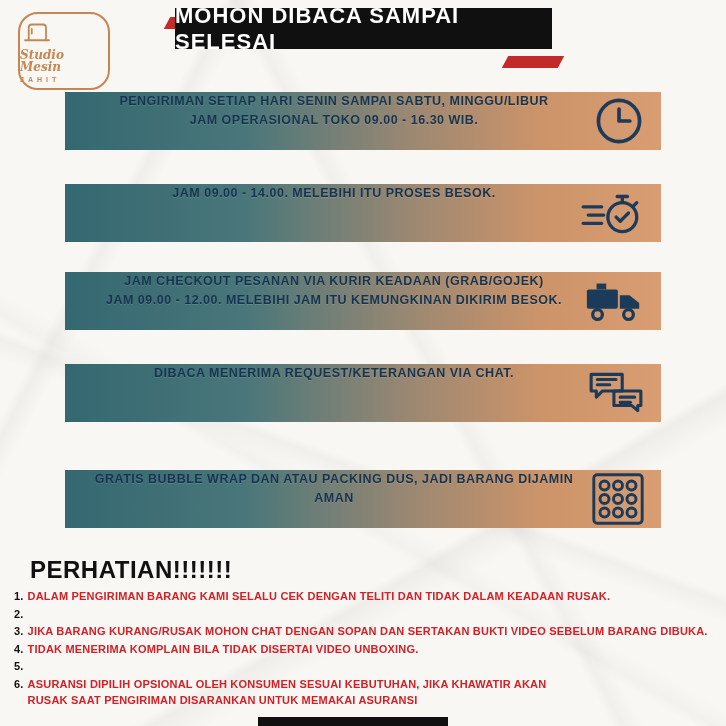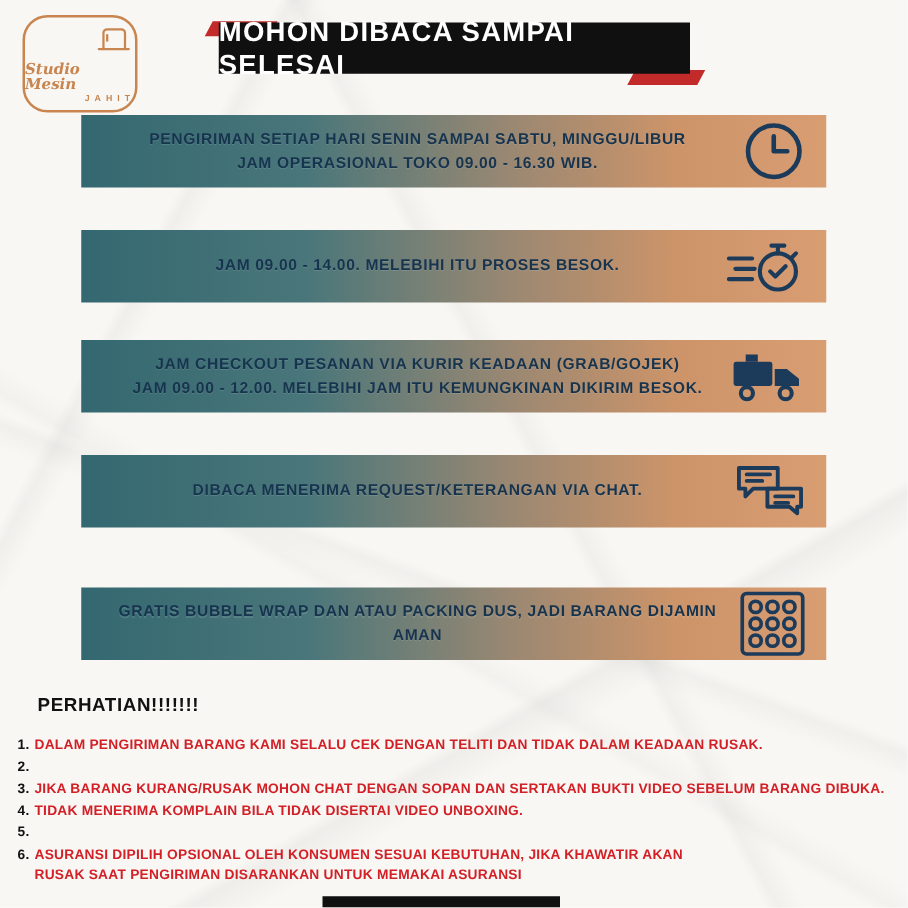--- a/index.html
+++ b/index.html
@@ -15,56 +15,56 @@
       linear-gradient(62deg,  rgba(0,0,0,0) 55%, rgba(0,0,0,0.03) 56%, rgba(0,0,0,0) 58%),
       linear-gradient(150deg, rgba(0,0,0,0) 70%, rgba(0,0,0,0.04) 71%, rgba(0,0,0,0) 74%),
       linear-gradient(30deg,  rgba(0,0,0,0) 35%, rgba(0,0,0,0.025) 36%, rgba(0,0,0,0) 38%),
       linear-gradient(200deg, rgba(0,0,0,0) 60%, rgba(0,0,0,0.03) 61%, rgba(0,0,0,0) 63%),
       #f8f7f4;
   }
   
   .logo{
     position:absolute;left:18px;top:12px;width:92px;height:78px;
     border:2.5px solid #c9854f;border-radius:20px;
-    color:#c9854f;display:flex;flex-direction:column;align-items:flex-end;justify-content:center;
+    color:#c9854f;display:flex;flex-direction:column;align-items:flex-start;justify-content:center;
     box-sizing:border-box;gap:1px;
   }
   .logo svg{width:34px;height:24px;}
   .logo-script{font-family:"DejaVu Serif", serif;font-style:italic;font-size:12px;font-weight:bold;line-height:1;}
   .logo-sub{font-size:7px;letter-spacing:4px;font-weight:bold;line-height:1;margin-top:2px;}
   
   .titlebar{
-    position:absolute;left:175px;top:18px;width:377px;height:41px;
+    position:absolute;left:175px;top:8px;width:377px;height:41px;
     background:#101010;display:flex;align-items:center;justify-content:center;z-index:2;
   }
   .titlebar span{color:#fff;font-weight:bold;font-size:22px;letter-spacing:1px;}
   .red-accent{position:absolute;background:#c32b2b;z-index:1;}
   .red-accent.left{left:167px;top:17px;width:52px;height:12px;transform:skewX(-28deg);}
   .red-accent.right{left:505px;top:56px;width:56px;height:12px;transform:skewX(-28deg);}
   
   .banner{
     position:absolute;left:65px;width:596px;height:58px;
     background:linear-gradient(90deg,#346870 0%,#49767a 30%,#9b8872 58%,#cd9469 80%,#d99d72 100%);
-    display:flex;align-items:center;justify-content:center;
+    display:flex;justify-content:center;
   }
   .banner-text{
     width:100%;text-align:center;color:#17344f;font-weight:bold;
     font-size:12.5px;letter-spacing:.5px;line-height:1.55;
     padding:0 84px 0 26px;box-sizing:border-box;
     text-shadow:0 1px 0 rgba(255,255,255,0.12);
   }
   .banner-icon{
     position:absolute;right:16px;top:50%;transform:translateY(-50%);
     color:#1c3b5a;display:block;line-height:0;
   }
   .banner-icon svg{display:block;}
   
   .att-title{
     position:absolute;left:30px;top:556px;
-    font-size:15px;font-weight:800;color:#111;letter-spacing:.5px;
+    font-size:24px;font-weight:800;color:#111;letter-spacing:.5px;
   }
   .att-list{position:absolute;left:14px;top:588px;width:700px;}
   .att-item{display:flex;gap:4px;font-size:11px;font-weight:bold;letter-spacing:.2px;line-height:1.5;margin-bottom:1px;}
   .att-num{color:#111;flex:0 0 auto;}
   .att-text{color:#d32027;}
   .bottom-strip{position:absolute;left:258px;bottom:0;width:190px;height:9px;background:#101010;}
 </style>
 </head>
 <body>
 

